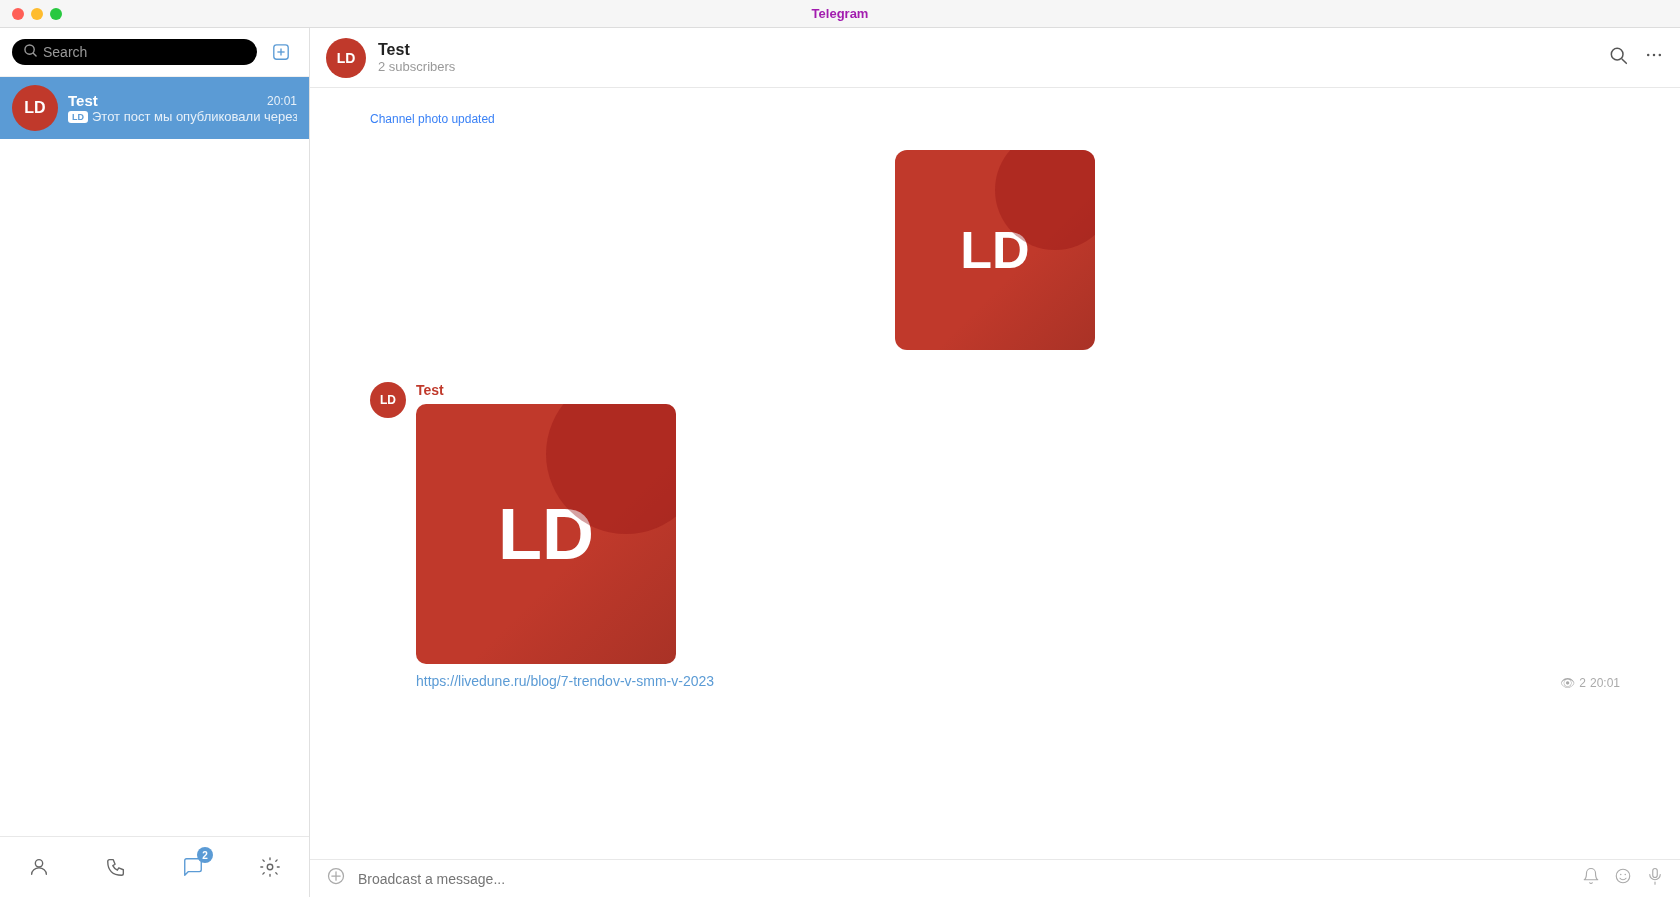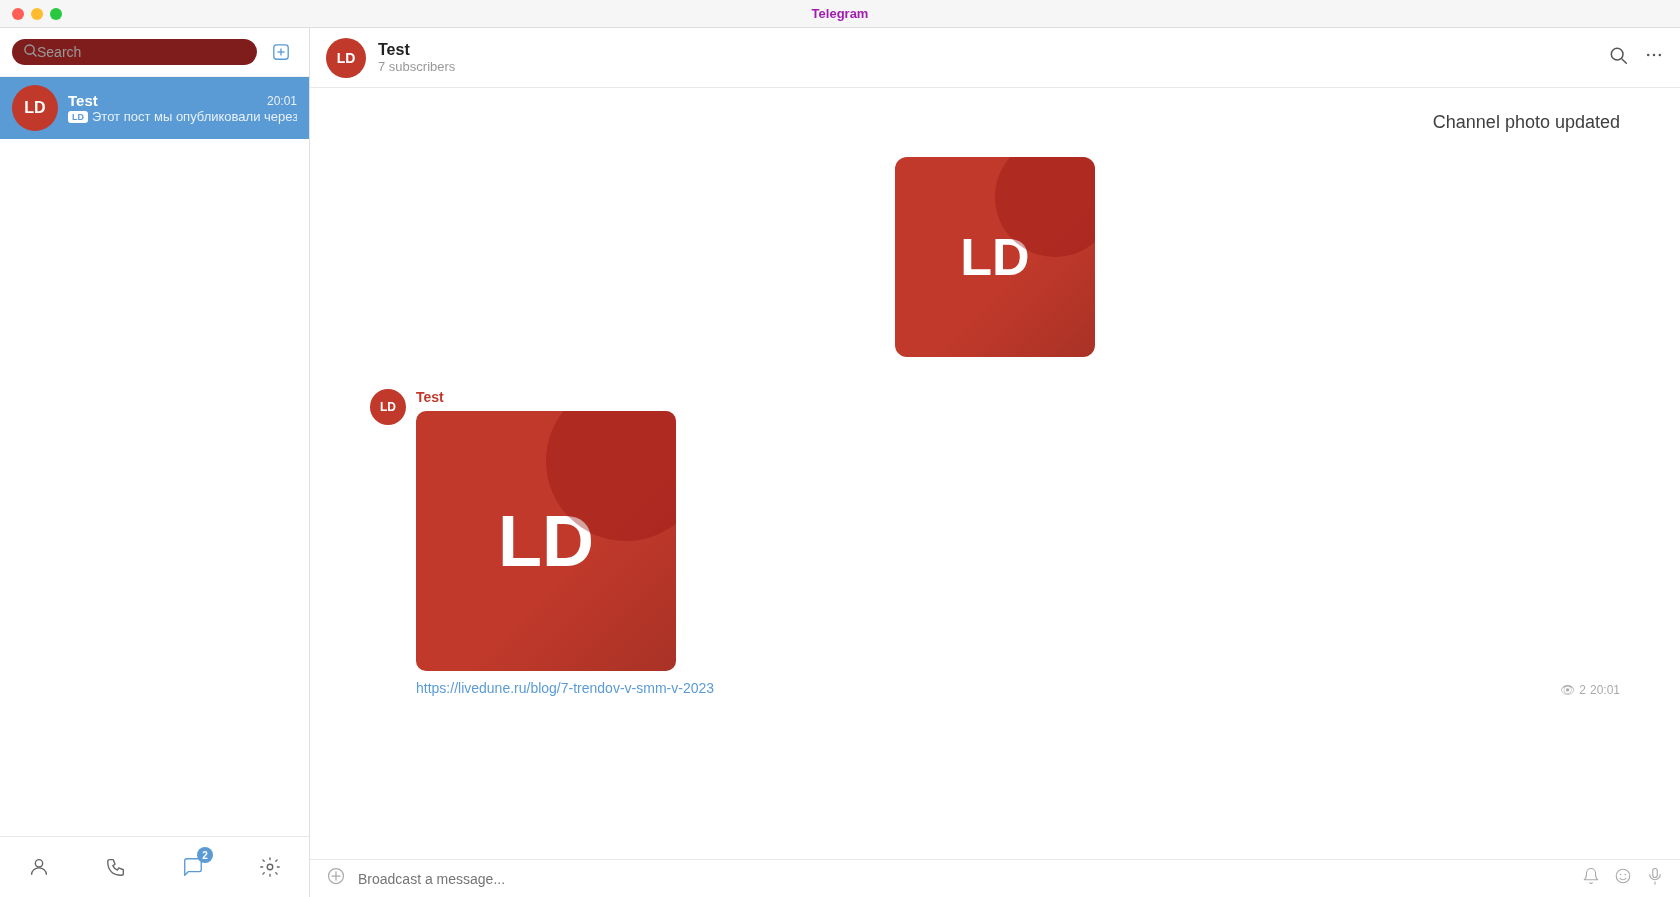--- a/index.html
+++ b/index.html
@@ -65,23 +65,24 @@
       padding: 8px 12px;
       display: flex;
       align-items: center;
       gap: 8px;
       border-bottom: 1px solid #f0f0f0;
     }
     .search-box {
       flex: 1;
       display: flex;
       align-items: center;
-      background: #7f1d1d;
+      background: #000000;
       border-radius: 18px;
       padding: 5px 12px;
+      gap: 6px;
     }
     .search-icon-svg {
       color: #999;
       font-size: 13px;
     }
     .search-input-display {
       font-size: 14px;
       color: #999;
     }
     .compose-btn {
@@ -259,23 +260,23 @@
     }
     .date-label {
       background: #e8e8e8;
       color: #888;
       font-size: 12px;
       padding: 3px 12px;
       border-radius: 12px;
     }
 
     .system-msg {
-      text-align: right;
-      color: #404040;
-      font-size: 18px;
+      text-align: left;
+      color: #3b82f6;
+      font-size: 12px;
       margin: 4px 0 12px;
     }
 
     .channel-photo-update {
       display: flex;
       justify-content: center;
       margin: 8px 0 16px;
     }
     .channel-photo-img {
       width: 200px;
@@ -486,21 +487,21 @@
   </div>
 
   <div class="chat-area">
 
     <div class="chat-header">
       <div class="chat-header-avatar">
         <span>LD</span>
       </div>
       <div class="chat-header-info">
         <div class="chat-header-name">Test</div>
-        <div class="chat-header-sub">7 subscribers</div>
+        <div class="chat-header-sub">2 subscribers</div>
       </div>
       <div class="chat-header-actions">
         <div class="header-action-btn">
           <svg width="20" height="20" viewBox="0 0 24 24" fill="none">
             <circle cx="11" cy="11" r="7" stroke="#555" stroke-width="1.8"></circle>
             <line x1="17" y1="17" x2="22" y2="22" stroke="#555" stroke-width="1.8" stroke-linecap="round"></line>
           </svg>
         </div>
         <div class="header-action-btn">
           <svg width="20" height="20" viewBox="0 0 24 24" fill="none">

